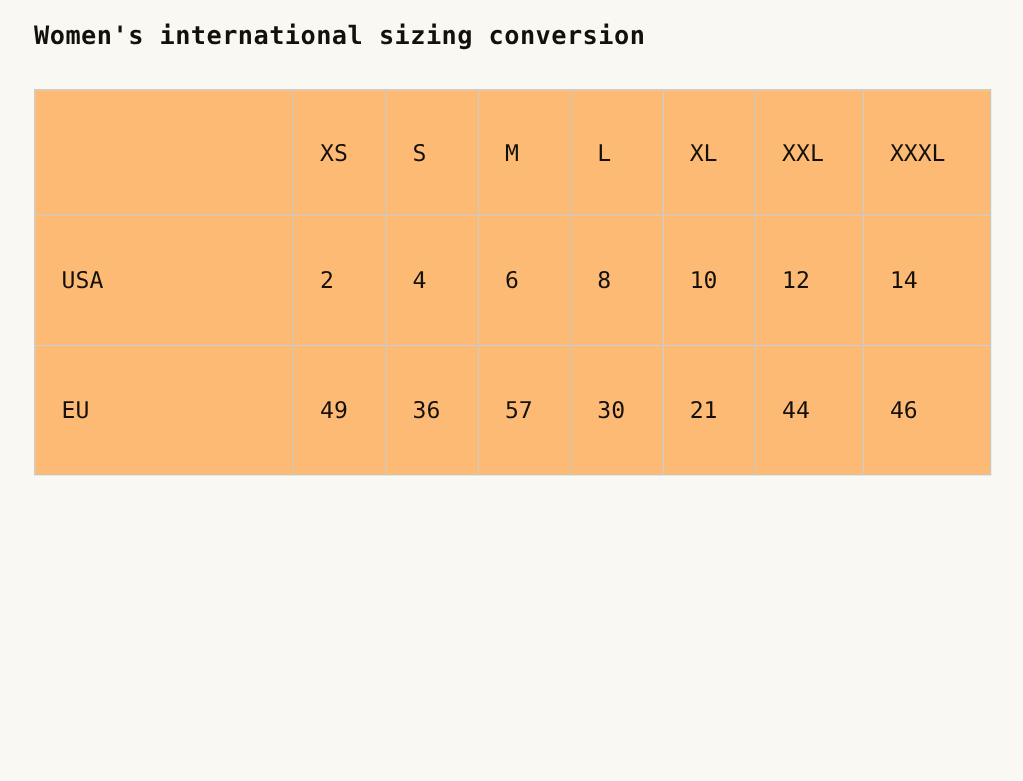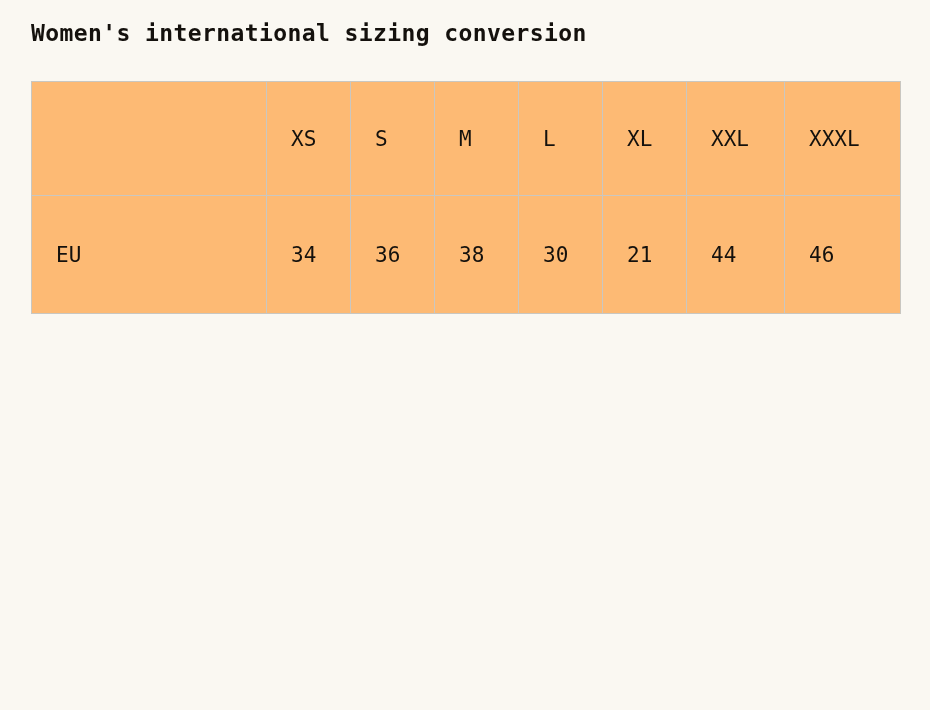--- a/index.html
+++ b/index.html
@@ -118,27 +118,37 @@
           <th class="cell-value">M</th>
           <th class="cell-value">L</th>
           <th class="cell-value">XL</th>
           <th class="cell-value">XXL</th>
           <th class="cell-value">XXXL</th>
         </tr>
       </thead>
       <tbody>
 
 
+        <tr>
+          <td class="cell-label">USA</td>
+          <td class="cell-value">2</td>
+          <td class="cell-value">4</td>
+          <td class="cell-value">6</td>
+          <td class="cell-value">8</td>
+          <td class="cell-value">10</td>
+          <td class="cell-value">12</td>
+          <td class="cell-value">14</td>
+        </tr>
 
 
         <tr>
           <td class="cell-label">EU</td>
-          <td class="cell-value">34</td>
+          <td class="cell-value">49</td>
           <td class="cell-value">36</td>
-          <td class="cell-value">38</td>
+          <td class="cell-value">57</td>
           <td class="cell-value">30</td>
           <td class="cell-value">21</td>
           <td class="cell-value">44</td>
           <td class="cell-value">46</td>
         </tr>
 
       </tbody>
     </table>
   </div>
 

